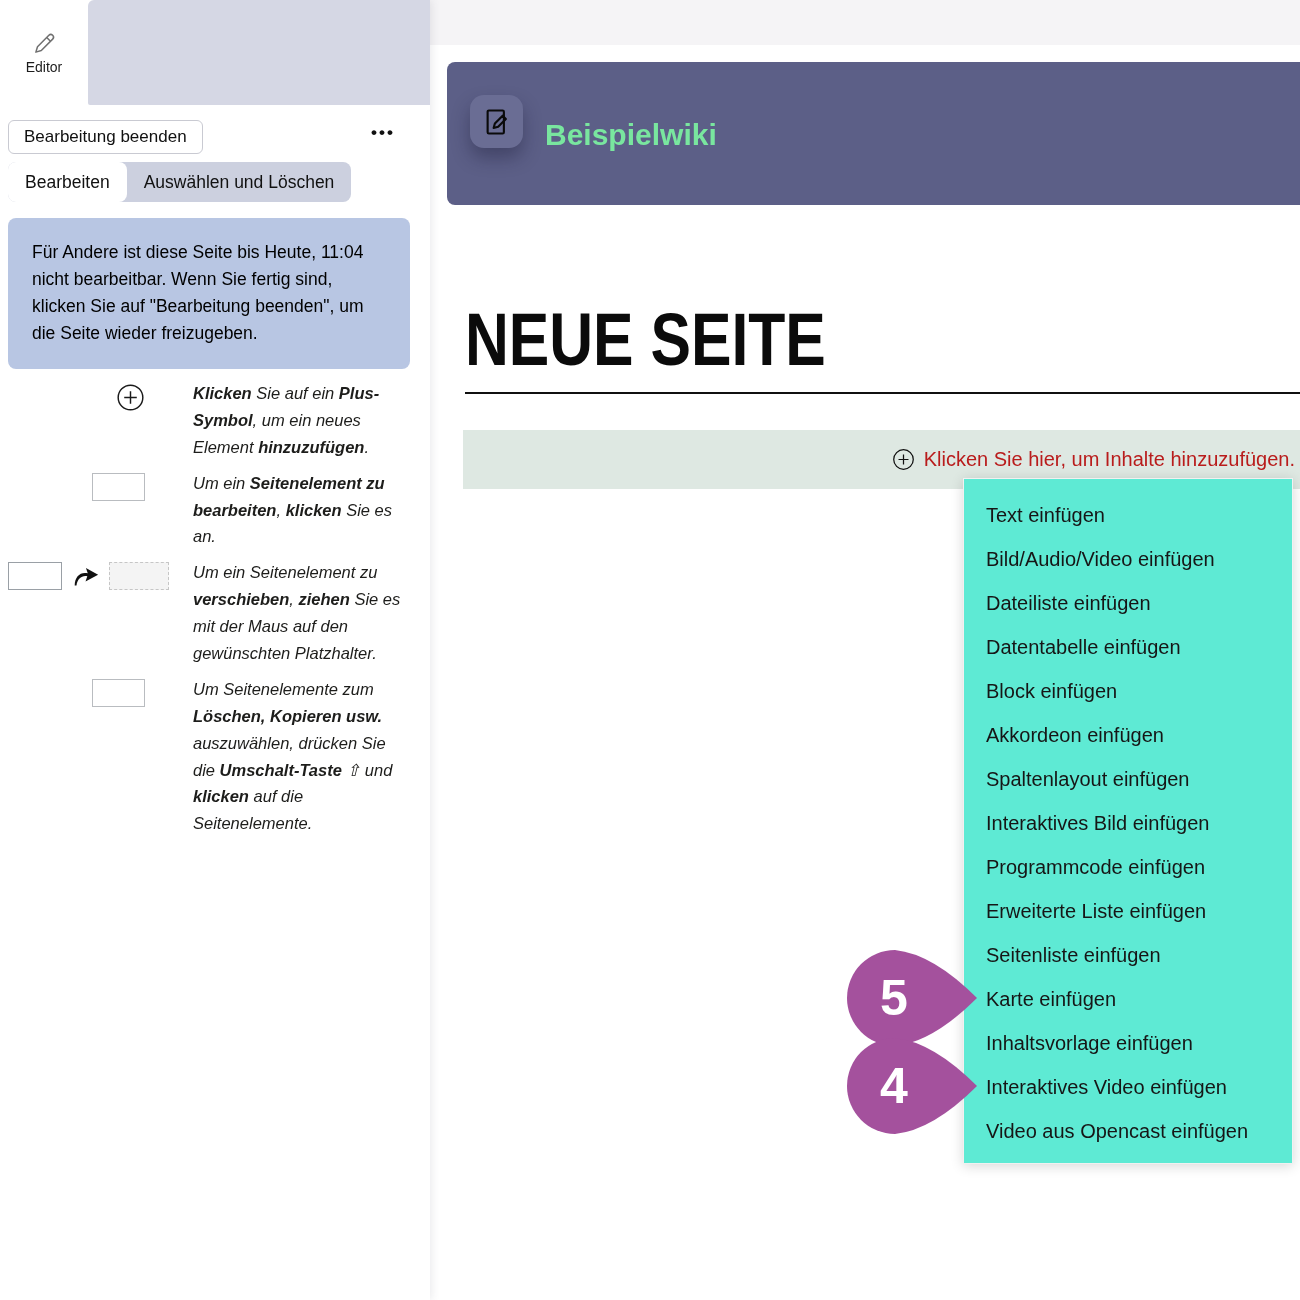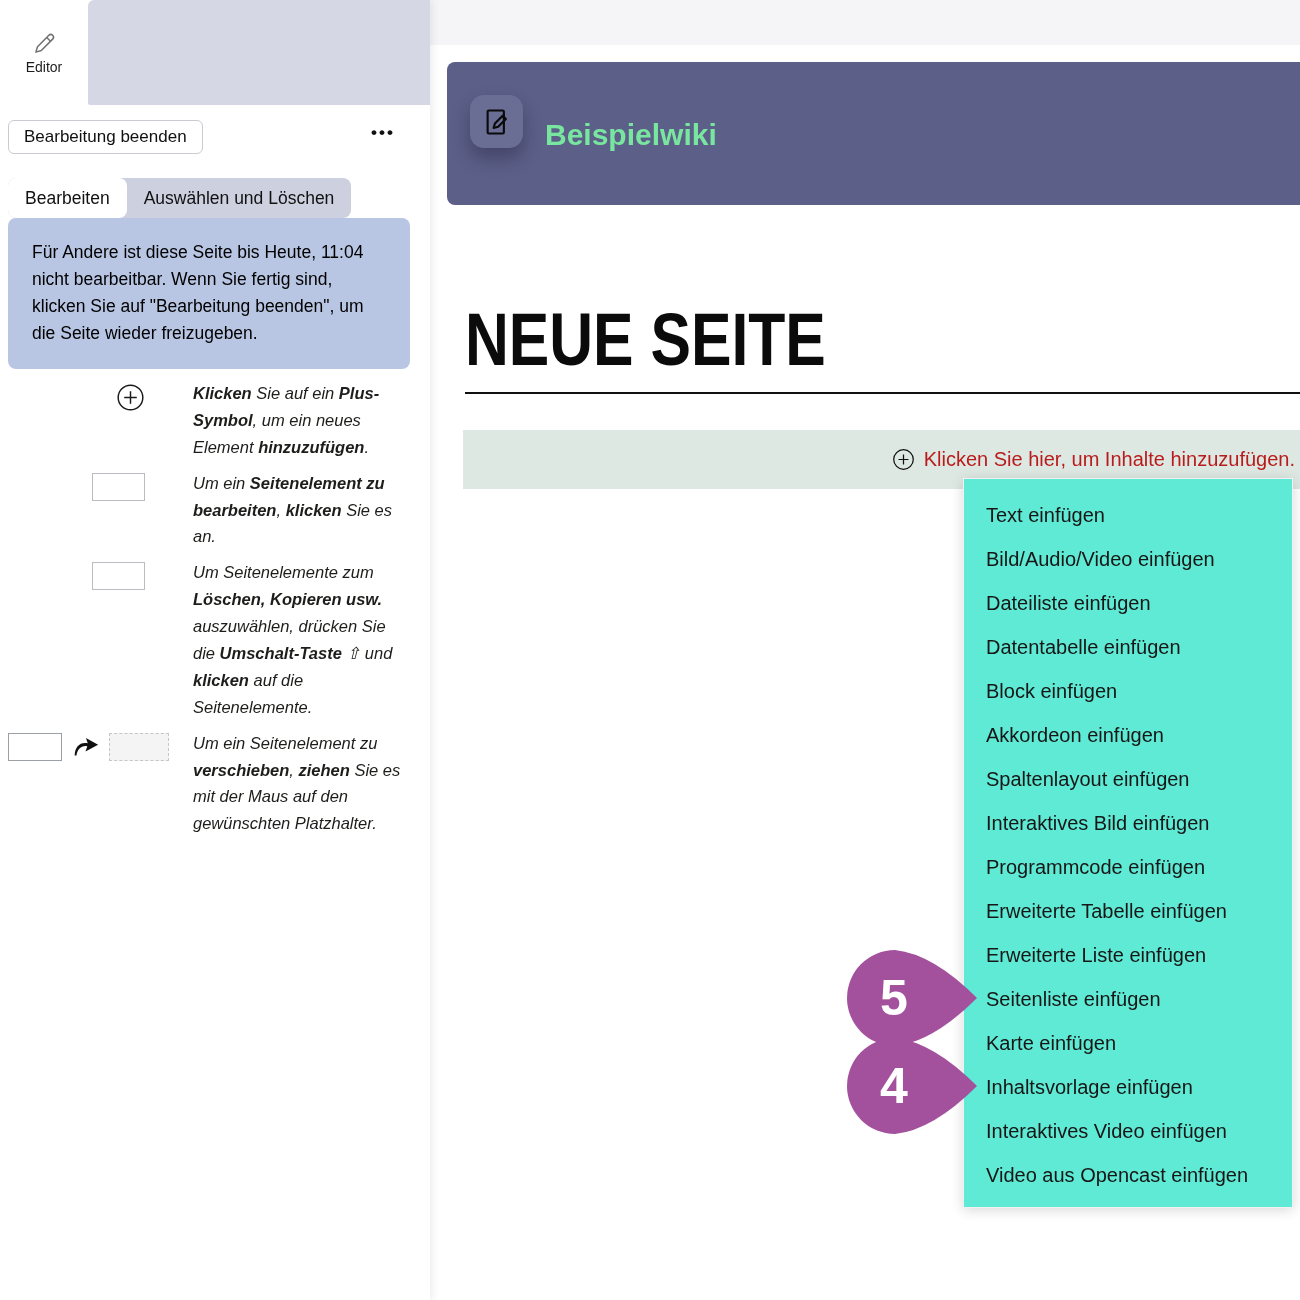--- a/index.html
+++ b/index.html
@@ -13,21 +13,21 @@
   .editor-tab { position:absolute; left:0; top:0; width:88px; height:105px; background:#fff;
                 display:flex; flex-direction:column; align-items:center; justify-content:center; gap:2px; cursor:pointer; }
   .editor-tab-label { font-size:14px; color:#1c1c1c; }
 
   .btn-end { position:absolute; left:8px; top:120px; height:34px; padding:16px 15px; background:#fff;
              border:1px solid #c9cad2; border-radius:6px; font-size:17px; color:#111;
              display:inline-flex; align-items:center; cursor:pointer; }
   .overflow { position:absolute; left:371px; top:123px; font-size:17px; font-weight:700; letter-spacing:2px; cursor:pointer; }
 
   .segmented { position:absolute; left:8px; top:162px; height:40px; background:#ccd0df; border-radius:8px;
-               display:inline-flex; align-items:stretch;margin-top:16px; }
+               display:inline-flex; align-items:stretch; }
   .seg { display:flex; align-items:center; padding:0 17px; font-size:17.5px; color:#111; cursor:pointer; white-space:nowrap;border-radius:10px; }
   .seg.active { background:#fff; border-radius:8px; }
 
   .notice { position:absolute; left:8px; top:218px; width:402px; background:#b8c6e3; border-radius:8px;
             padding:21px 24px; font-size:17.5px; line-height:1.55; color:#000000; }
 
   .help { position:absolute; left:0; top:380px; width:430px; }
   .help-row { display:grid; grid-template-columns:185px 1fr; align-items:start; margin-bottom:9px; padding-right:18px;gap:8px; }
   .help-icon-cell { display:flex; justify-content:flex-end; align-items:center; padding-right:40px; padding-top:3px; gap:10px; }
   .help-row.move .help-icon-cell { justify-content:flex-start; padding-left:8px; padding-right:0; }
@@ -108,38 +108,38 @@
       <div class="help-text"><b>Klicken</b><span> Sie auf ein </span><b>Plus-Symbol</b><span>, um ein neues Element </span><b>hinzuzufügen</b><span>.</span></div>
     </div>
 
     <div class="help-row">
       <div class="help-icon-cell">
         <span class="ph-box"></span>
       </div>
       <div class="help-text"><span>Um ein </span><b>Seitenelement zu bearbeiten</b><span>, </span><b>klicken</b><span> Sie es an.</span></div>
     </div>
 
-    <div class="help-row">
-      <div class="help-icon-cell">
-        <span class="ph-box"></span>
-      </div>
-      <div class="help-text"><span>Um Seitenelemente zum </span><b>Löschen, Kopieren usw.</b><span> auszuwählen, drücken Sie die </span><b>Umschalt-Taste</b><span> ⇧ und </span><b>klicken</b><span> auf die Seitenelemente.</span></div>
-    </div>
-
     <div class="help-row move">
       <div class="help-icon-cell">
         <span class="ph-box solid"></span>
         <span>
           <svg class="icon-svg" width="27" height="23" viewBox="0 0 30 24" fill="#111">
             <path d="M3 22 C3 12 9.5 6.5 17.5 8.5 L15.5 2.5 L29 10 L15 17.5 L17 11.8 C11 10.5 6 14.5 5 22 Z"></path>
           </svg>
         </span>
         <span class="ph-box dashed"></span>
       </div>
       <div class="help-text"><span>Um ein Seitenelement zu </span><b>verschieben</b><span>, </span><b>ziehen</b><span> Sie es mit der Maus auf den gewünschten Platzhalter.</span></div>
+    </div>
+
+    <div class="help-row">
+      <div class="help-icon-cell">
+        <span class="ph-box"></span>
+      </div>
+      <div class="help-text"><span>Um Seitenelemente zum </span><b>Löschen, Kopieren usw.</b><span> auszuwählen, drücken Sie die </span><b>Umschalt-Taste</b><span> ⇧ und </span><b>klicken</b><span> auf die Seitenelemente.</span></div>
     </div>
 
   </div>
 </div>
 
 <div class="main">
   <div class="main-topstrip"></div>
 
   <div class="banner">
     <div class="banner-icon-tile">
@@ -179,21 +179,20 @@
       <div class="menu-item">Block einfügen</div>
 
       <div class="menu-item">Akkordeon einfügen</div>
 
       <div class="menu-item">Spaltenlayout einfügen</div>
 
       <div class="menu-item">Interaktives Bild einfügen</div>
 
       <div class="menu-item">Programmcode einfügen</div>
 
-      <div class="menu-item">Erweiterte Tabelle einfügen</div>
 
       <div class="menu-item">Erweiterte Liste einfügen</div>
 
       <div class="menu-item">Seitenliste einfügen</div>
 
       <div class="menu-item">Karte einfügen</div>
 
       <div class="menu-item">Inhaltsvorlage einfügen</div>
 
       <div class="menu-item">Interaktives Video einfügen</div>

